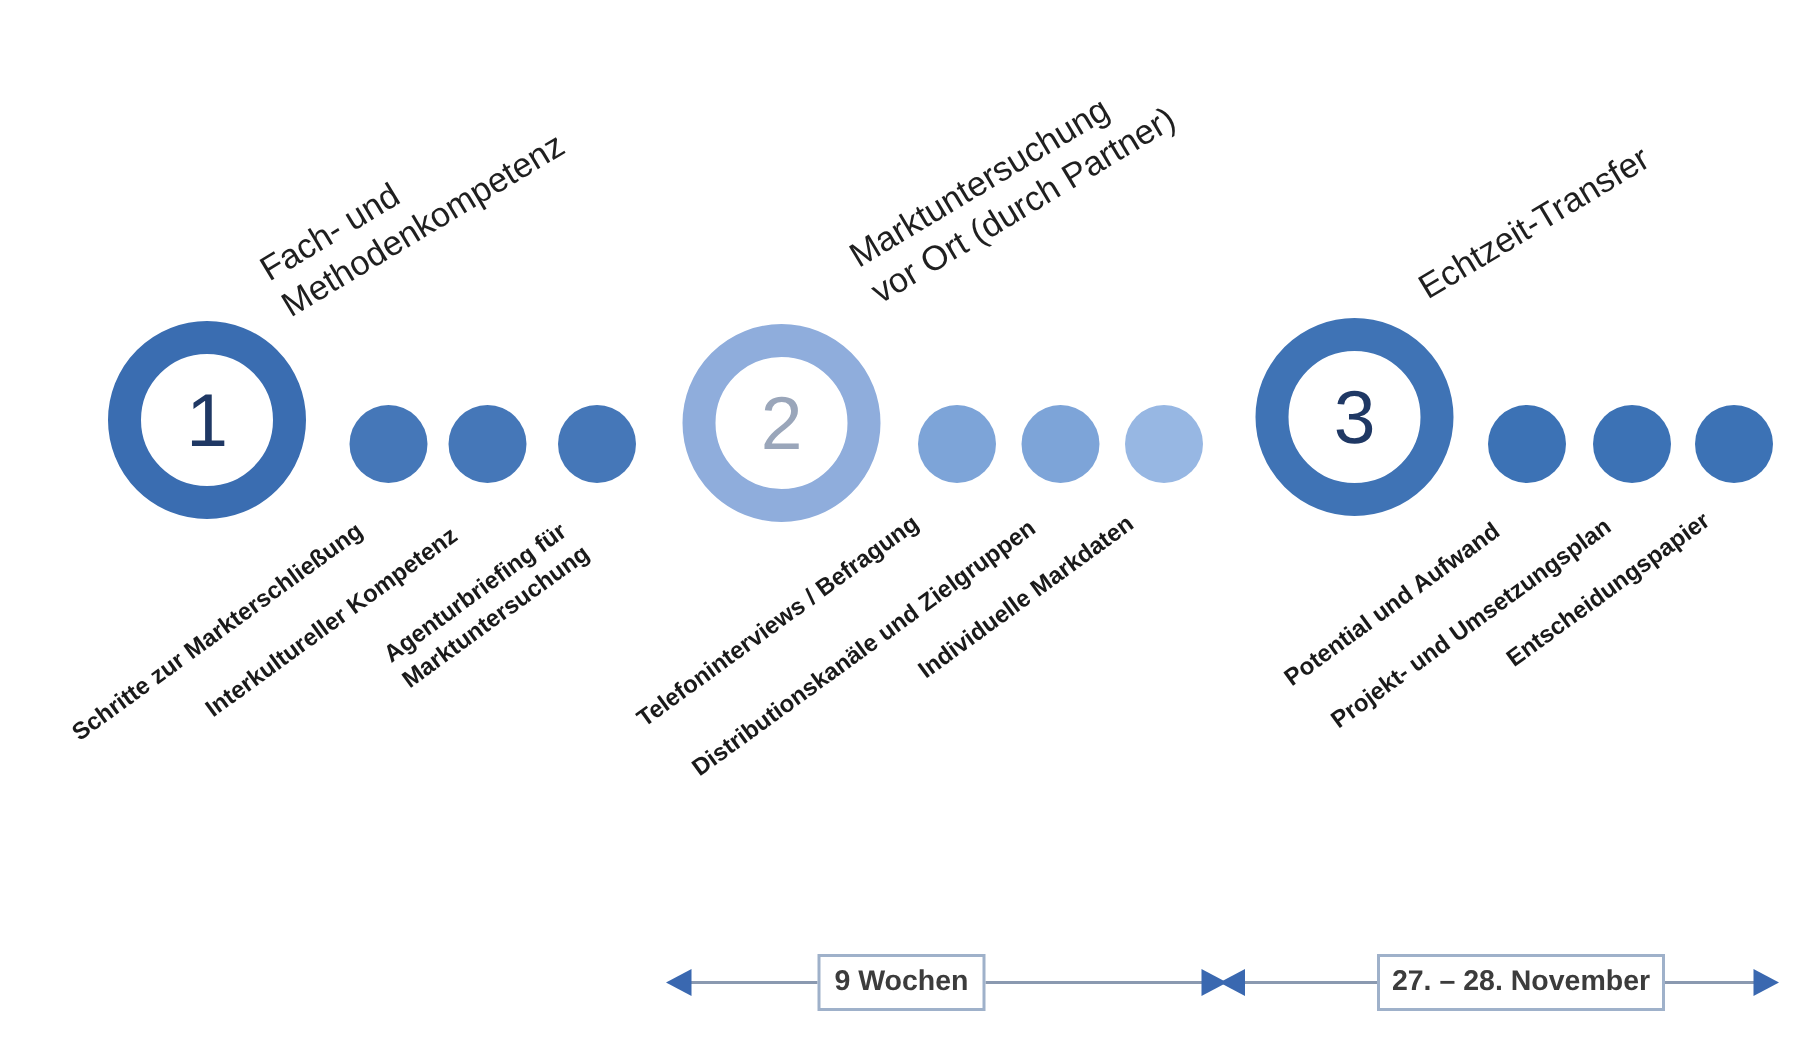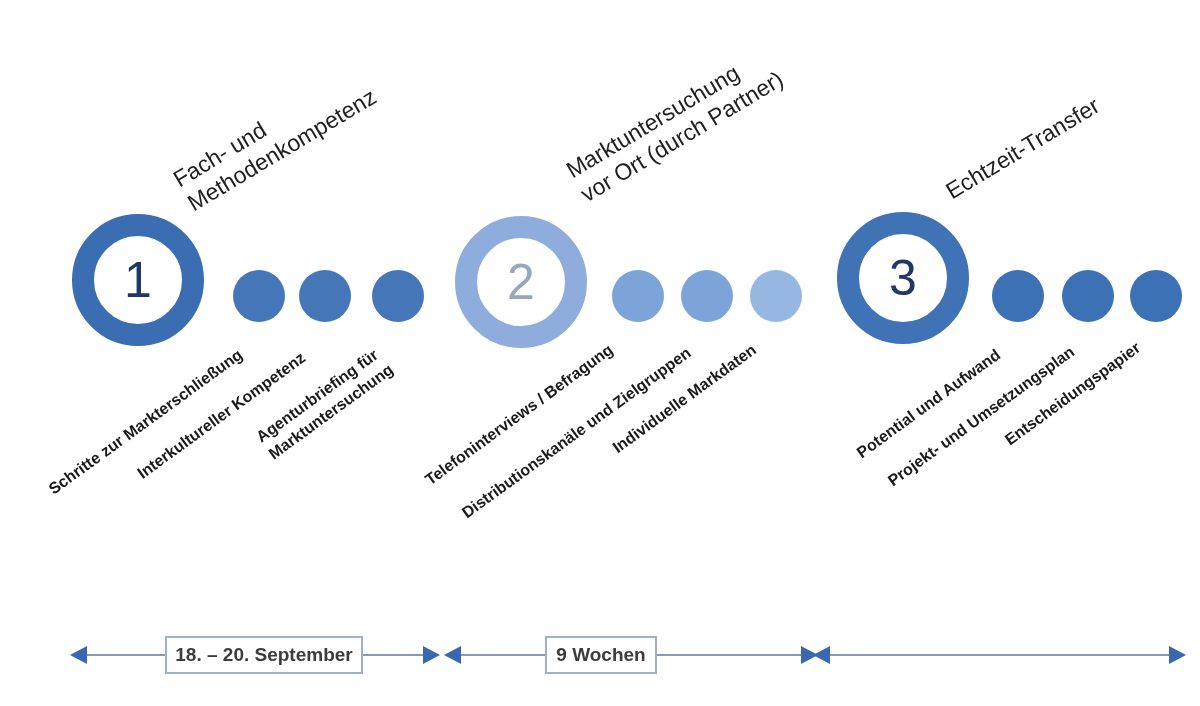--- a/index.html
+++ b/index.html
@@ -138,35 +138,30 @@
   <div class="dlabel l7">
     <span>Potential und Aufwand</span>
   </div>
   <div class="dlabel l8">
     <span>Projekt- und Umsetzungsplan</span>
   </div>
   <div class="dlabel l9">
     <span>Entscheidungspapier</span>
   </div>
 
-  <div class="segment s1">
-    <div class="seg-line"></div>
-    <div class="ah ah-left"></div>
-    <div class="ah ah-right"></div>
-    <div class="date-box b1">
-      <span>18. – 20. September</span>
-    </div>
-  </div>
   <div class="segment s2">
     <div class="seg-line"></div>
     <div class="ah ah-left"></div>
     <div class="ah ah-right"></div>
     <div class="date-box b2">
       <span>9 Wochen</span>
     </div>
   </div>
   <div class="segment s3">
     <div class="seg-line"></div>
     <div class="ah ah-left"></div>
     <div class="ah ah-right"></div>
+    <div class="date-box b3">
+      <span>27. – 28. November</span>
+    </div>
   </div>
 
 </div>
 
 </body></html>

